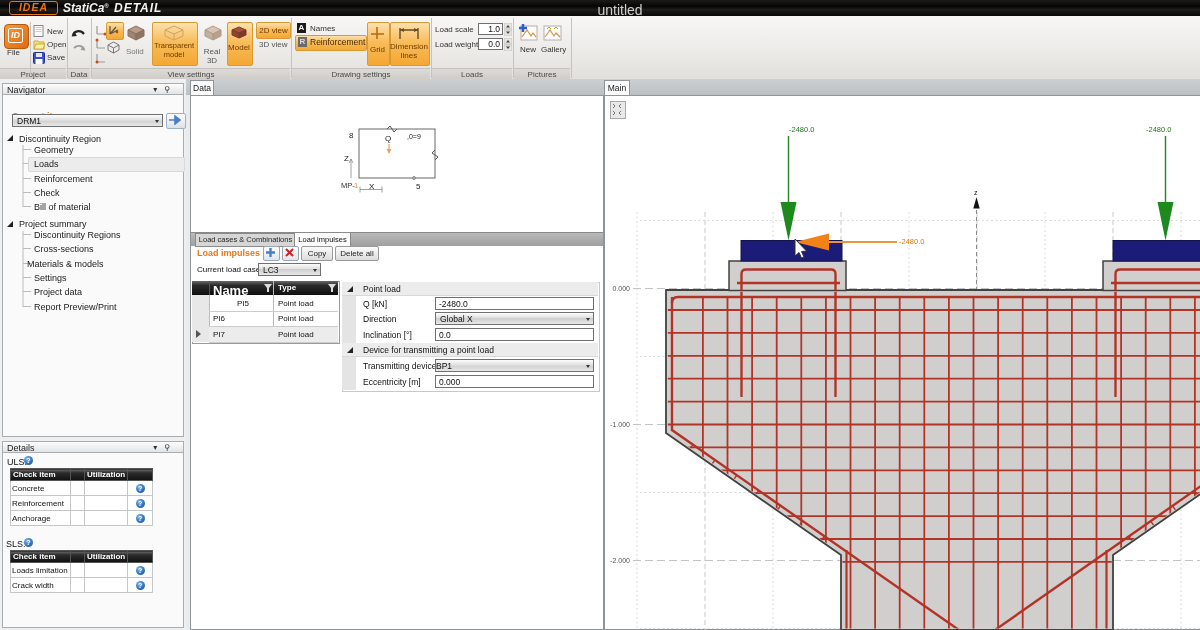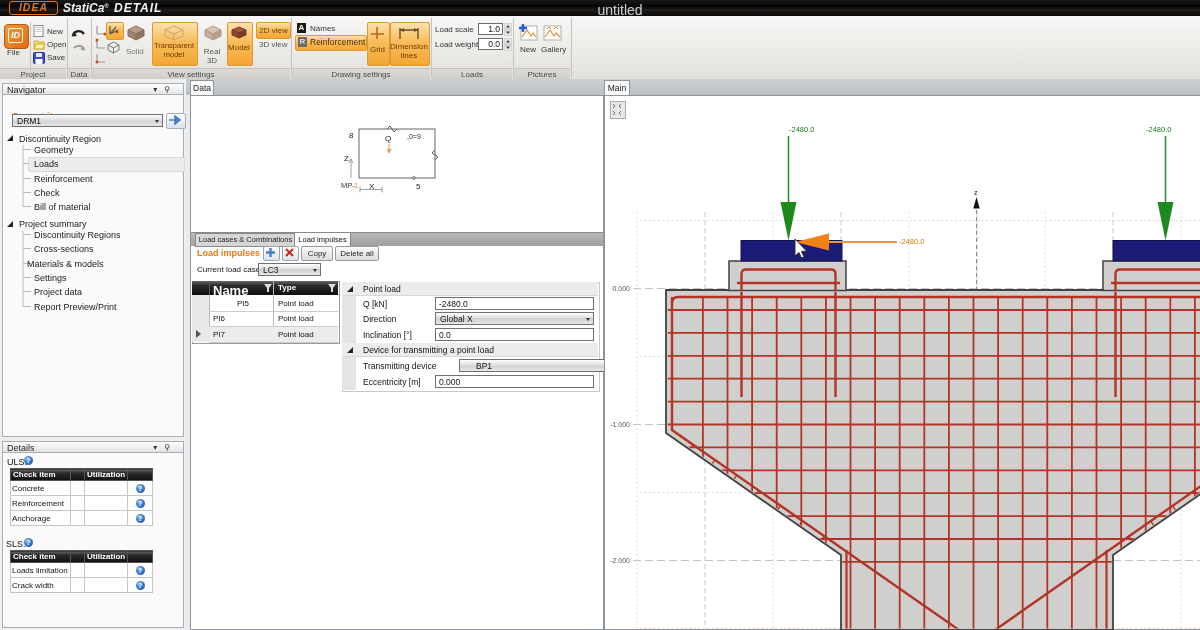--- a/index.html
+++ b/index.html
@@ -383,21 +383,21 @@
 <div class="abs" style="left:172px;top:203px;font-size:8.5px;color:#111;">Q [kN]</div>
 <div class="abs inputbox" style="left:244px;top:201px;width:159px;height:13px;line-height:13px;">-2480.0</div>
 <div class="abs" style="left:172px;top:218px;font-size:8.5px;color:#111;">Direction</div>
 <div class="abs combo" style="left:244px;top:216px;width:159px;height:13px;line-height:13px;padding-left:4px;">Global X<span class="arr"></span></div>
 <div class="abs" style="left:172px;top:234px;font-size:8.5px;color:#111;">Inclination [°]</div>
 <div class="abs inputbox" style="left:244px;top:232px;width:159px;height:13px;line-height:13px;">0.0</div>
 <div class="abs" style="left:151px;top:247px;width:256px;height:13px;background:#ececec;border-bottom:1px solid #d8d8d8;"></div>
 <div class="abs" style="left:156px;top:251px;width:0;height:0;border-bottom:6px solid #222;border-left:6px solid transparent;"></div>
 <div class="abs" style="left:172px;top:249px;font-size:8.5px;color:#111;">Device for transmitting a point load</div>
 <div class="abs" style="left:172px;top:265px;font-size:8.5px;color:#111;">Transmitting device</div>
-<div class="abs combo" style="left:244px;top:263px;width:159px;height:13px;line-height:13px;padding-left:16px;margin-left:24px;">BP1<span class="arr"></span></div>
+<div class="abs combo" style="left:244px;top:263px;width:159px;height:13px;line-height:13px;padding-left:0;">BP1<span class="arr"></span></div>
 <div class="abs" style="left:172px;top:281px;font-size:8.5px;color:#111;">Eccentricity [m]</div>
 <div class="abs inputbox" style="left:244px;top:279px;width:159px;height:13px;line-height:13px;">0.000</div>
 </div>
 <div id="mainpanel" class="abs"></div>
 
 <svg class="abs" style="left:604px;top:95px;" width="596" height="535" viewBox="604 95 596 535" font-family="Liberation Sans, sans-serif">
     <path d="M637 212 V630 M773 212 V630 M909 212 V630 M1045 212 V630 M1181 212 V630" stroke="#dadada" stroke-width="1" stroke-dasharray="2,2.5" fill="none"></path>
     <path d="M705 212 V630 M841 212 V630 M1113 212 V630" stroke="#c9c9c9" stroke-width="1" stroke-dasharray="5,3" fill="none"></path>
     <path d="M977 212 V630" stroke="#c9c9c9" stroke-width="1" stroke-dasharray="5,3" fill="none"></path>
     <path d="M640 220.5 H1200 M640 356.5 H1200 M640 492.5 H1200 M640 628.5 H1200" stroke="#dadada" stroke-width="1" stroke-dasharray="2,2.5" fill="none"></path>

